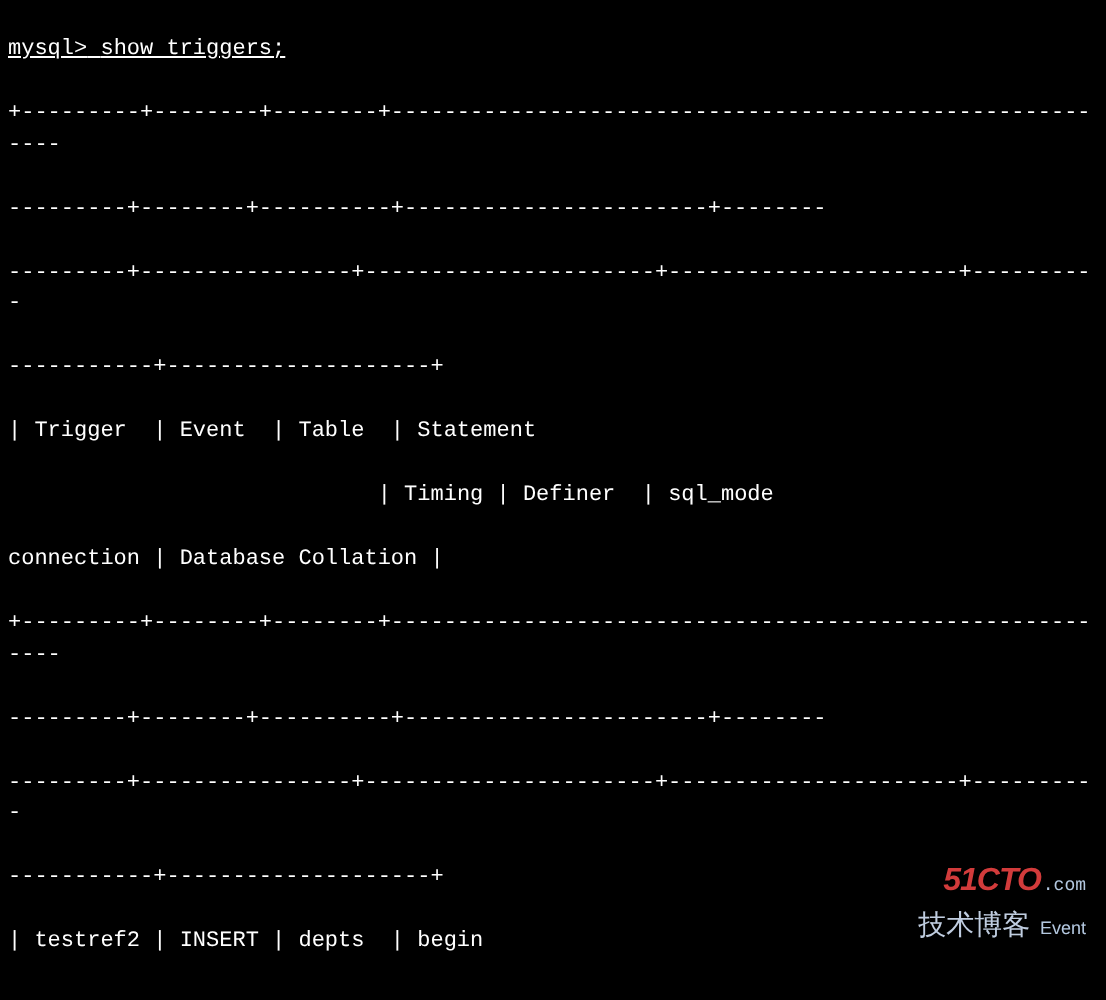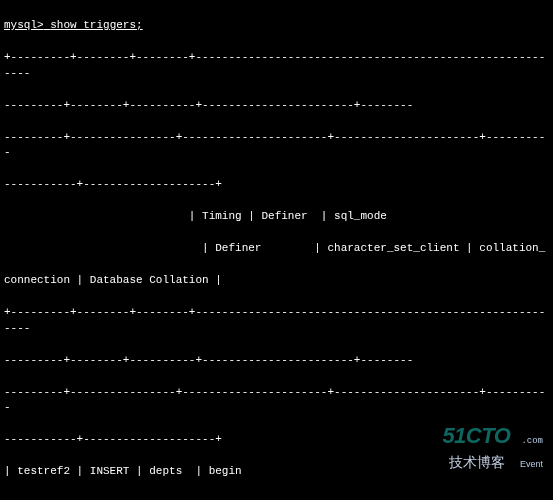--- a/index.html
+++ b/index.html
@@ -26,50 +26,50 @@
       position: absolute;
       right: 10px;
       bottom: 28px;
       text-align: right;
       pointer-events: none;
       opacity: 0.88;
     }
     .wm-main {
       font-family: Arial, sans-serif;
       font-weight: bold;
-      font-size: 22px;
+      font-size: 16px;
       font-style: italic;
-      color: #0f766e;
+      color: #ef4444;
       text-shadow: 2px 2px 2px rgba(0,0,0,0.9);
       letter-spacing: -0.5px;
     }
     .wm-side {
       font-size: 9px;
       color: #cde4ff;
       vertical-align: baseline;
-      margin-left: 11px;
+      margin-left: 1px;
     }
     .wm-sub {
       font-family: "SimSun","Microsoft YaHei",sans-serif;
       font-size: 14px;
       color: #dbeaff;
       text-shadow: 1px 1px 2px rgba(0,0,0,0.9);
     }
   </style>
 </head>
 <body>
 
 <div class="terminal">
 <span class="prompt-line"><span>mysql&gt;</span> <span>show triggers;</span></span>
 <span class="sep">+---------+--------+--------+---------------------------------------------------------</span>
 <span class="sep">---------+--------+----------+-----------------------+--------</span>
 <span class="sep">---------+----------------+----------------------+----------------------+----------</span>
 <span class="sep">-----------+--------------------+</span>
+<span class="row">| Trigger  | Event  | Table  | Statement</span>
 <span class="row">                            | Timing | Definer  | sql_mode</span>
-<span class="row">                              | Definer        | character_set_client | collation_</span>
 <span class="row">connection | Database Collation |</span>
 <span class="sep">+---------+--------+--------+---------------------------------------------------------</span>
 <span class="sep">---------+--------+----------+-----------------------+--------</span>
 <span class="sep">---------+----------------+----------------------+----------------------+----------</span>
 <span class="sep">-----------+--------------------+</span>
 <span class="row">| testref2 | INSERT | depts  | begin</span>
 
 
 
 

